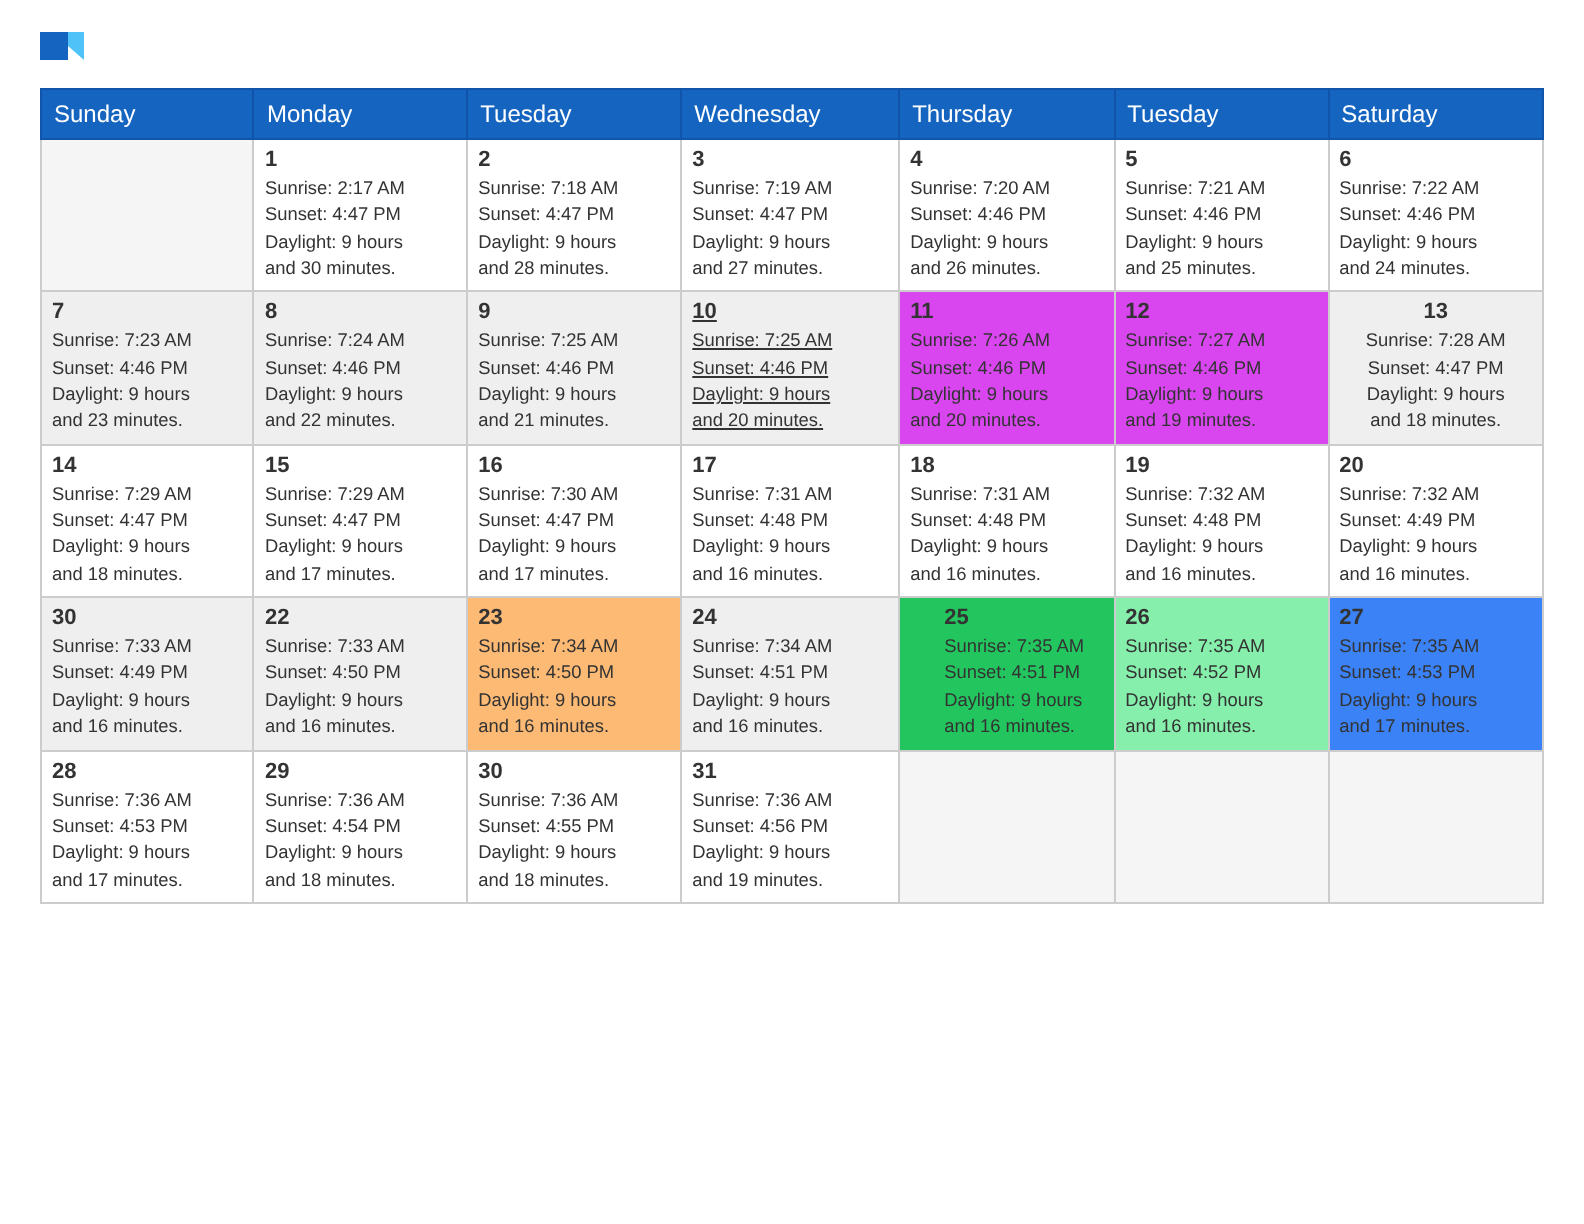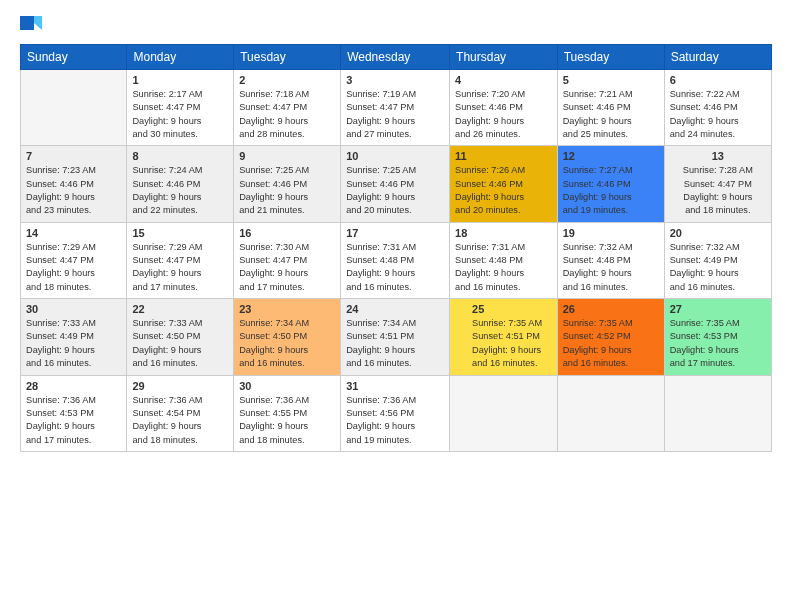--- a/index.html
+++ b/index.html
@@ -153,29 +153,29 @@
             <div class="day-info"><span>Sunrise: 7:23 AM</span><br><span>Sunset: 4:46 PM</span><br><span>Daylight: 9 hours</span><br><span>and 23 minutes.</span></div>
           </td>
           <td style="background: rgb(239, 239, 239);">
             <span class="day-num">8</span>
             <div class="day-info"><span>Sunrise: 7:24 AM</span><br><span>Sunset: 4:46 PM</span><br><span>Daylight: 9 hours</span><br><span>and 22 minutes.</span></div>
           </td>
           <td style="background: rgb(239, 239, 239);">
             <span class="day-num">9</span>
             <div class="day-info"><span>Sunrise: 7:25 AM</span><br><span>Sunset: 4:46 PM</span><br><span>Daylight: 9 hours</span><br><span>and 21 minutes.</span></div>
           </td>
-          <td style="background: rgb(239, 239, 239);">
+          <td style="background: rgb(239, 239, 239); text-decoration: underline;">
             <span class="day-num">10</span>
             <div class="day-info"><span>Sunrise: 7:25 AM</span><br><span>Sunset: 4:46 PM</span><br><span>Daylight: 9 hours</span><br><span>and 20 minutes.</span></div>
           </td>
-          <td style="background: #eab308;">
+          <td style="background: #d946ef;">
             <span class="day-num">11</span>
             <div class="day-info"><span>Sunrise: 7:26 AM</span><br><span>Sunset: 4:46 PM</span><br><span>Daylight: 9 hours</span><br><span>and 20 minutes.</span></div>
           </td>
-          <td style="background: #3b82f6;">
+          <td style="background: #d946ef;">
             <span class="day-num">12</span>
             <div class="day-info"><span>Sunrise: 7:27 AM</span><br><span>Sunset: 4:46 PM</span><br><span>Daylight: 9 hours</span><br><span>and 19 minutes.</span></div>
           </td>
           <td style="background: rgb(239, 239, 239); text-align: center;">
             <span class="day-num">13</span>
             <div class="day-info"><span>Sunrise: 7:28 AM</span><br><span>Sunset: 4:47 PM</span><br><span>Daylight: 9 hours</span><br><span>and 18 minutes.</span></div>
           </td>
         </tr>
         <tr>
           <td>
@@ -217,29 +217,29 @@
             <div class="day-info"><span>Sunrise: 7:33 AM</span><br><span>Sunset: 4:50 PM</span><br><span>Daylight: 9 hours</span><br><span>and 16 minutes.</span></div>
           </td>
           <td style="background: #fdba74; margin-top: 47px;">
             <span class="day-num">23</span>
             <div class="day-info"><span>Sunrise: 7:34 AM</span><br><span>Sunset: 4:50 PM</span><br><span>Daylight: 9 hours</span><br><span>and 16 minutes.</span></div>
           </td>
           <td style="background: rgb(239, 239, 239);">
             <span class="day-num">24</span>
             <div class="day-info"><span>Sunrise: 7:34 AM</span><br><span>Sunset: 4:51 PM</span><br><span>Daylight: 9 hours</span><br><span>and 16 minutes.</span></div>
           </td>
-          <td style="background: #fde047; padding-left: 22px;">
+          <td style="background: #22c55e; padding-left: 22px;">
             <span class="day-num">25</span>
             <div class="day-info"><span>Sunrise: 7:35 AM</span><br><span>Sunset: 4:51 PM</span><br><span>Daylight: 9 hours</span><br><span>and 16 minutes.</span></div>
           </td>
-          <td style="background: #f97316;">
+          <td style="background: #86efac;">
             <span class="day-num">26</span>
             <div class="day-info"><span>Sunrise: 7:35 AM</span><br><span>Sunset: 4:52 PM</span><br><span>Daylight: 9 hours</span><br><span>and 16 minutes.</span></div>
           </td>
-          <td style="background: #86efac;">
+          <td style="background: #3b82f6;">
             <span class="day-num">27</span>
             <div class="day-info"><span>Sunrise: 7:35 AM</span><br><span>Sunset: 4:53 PM</span><br><span>Daylight: 9 hours</span><br><span>and 17 minutes.</span></div>
           </td>
         </tr>
         <tr>
           <td>
             <span class="day-num">28</span>
             <div class="day-info"><span>Sunrise: 7:36 AM</span><br><span>Sunset: 4:53 PM</span><br><span>Daylight: 9 hours</span><br><span>and 17 minutes.</span></div>
           </td>
           <td>

